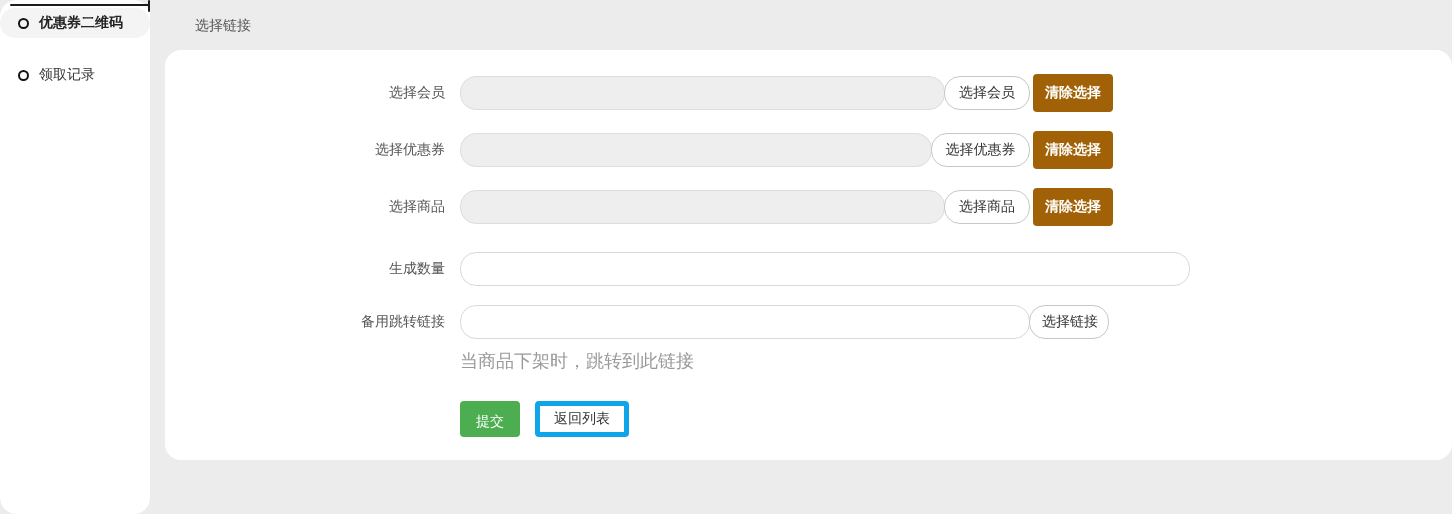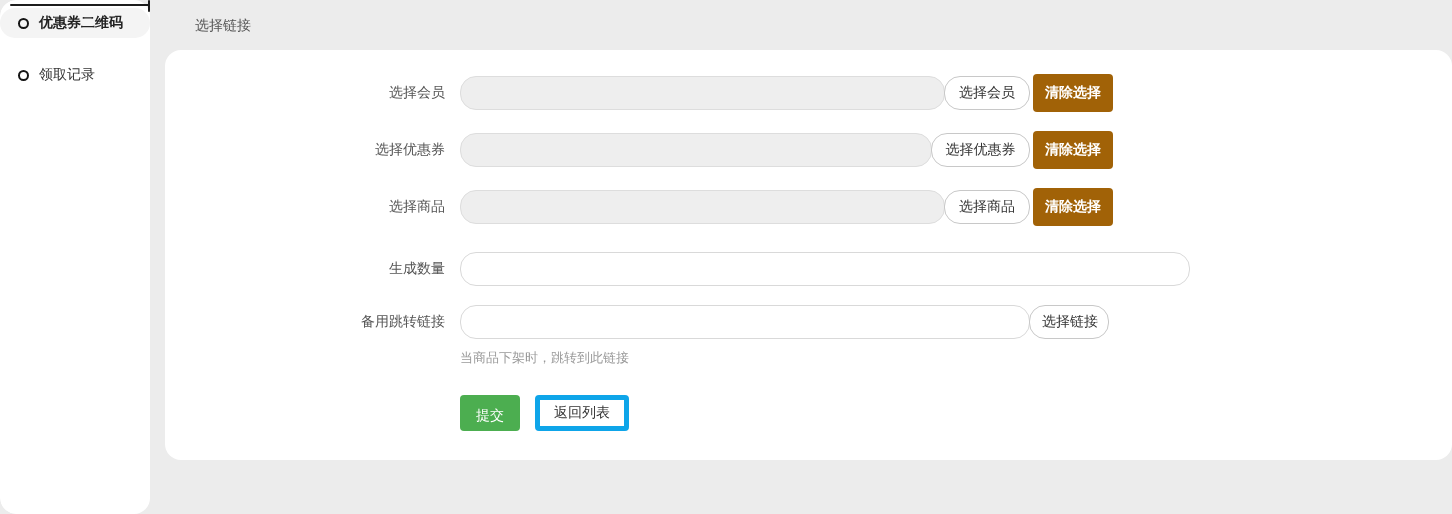--- a/index.html
+++ b/index.html
@@ -73,21 +73,21 @@
 
   .w-member  { width:485px; }  .b-member  { width:86px; }
   .w-coupon  { width:472px; }  .b-coupon  { width:99px; }
   .w-product { width:485px; }  .b-product { width:86px; }
   .w-qty     { width:730px; }
   .w-link    { width:570px; }  .b-link    { width:80px; }
 
   .row-qty { margin-top:26px; }
   .row-link { margin-bottom:10px; }
 
-  .hint { margin-left:295px; color:#999; font-size:13px; margin-bottom:28px; }
+  .hint { margin-left:295px; color:#999; font-size:18px; margin-bottom:28px; }
 
   .actions { display:flex; align-items:center; margin-left:295px; margin-top:14px; }
   .btn-primary {
     height:36px; padding:12px 16px; border:none; border-radius:4px;
     background:#4cae50; color:#fff; font:inherit; cursor:pointer;
   }
   .btn-default {
     height:36px; padding:0 14px; margin-left:15px;
     border:5px solid #0ea5e9; border-radius:4px;
     background:#fff; color:#333; font:inherit; cursor:pointer;

